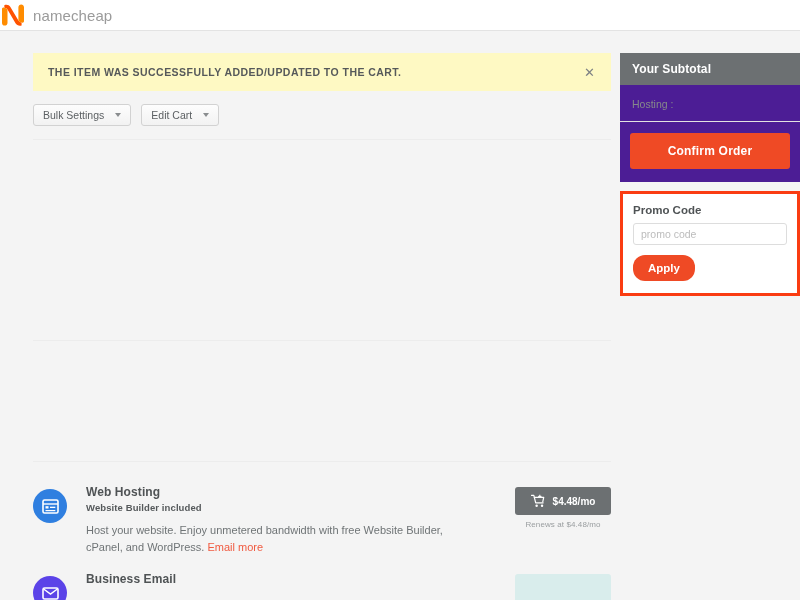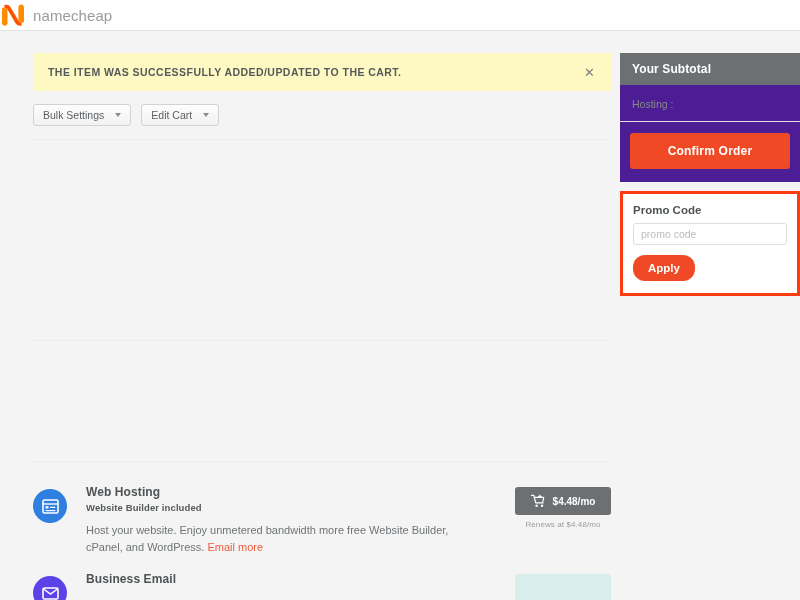--- a/index.html
+++ b/index.html
@@ -327,21 +327,21 @@
             <line x1="1" y1="5" x2="16" y2="5" stroke="#ffffff" stroke-width="1.4"></line>
             <rect x="3.5" y="7.2" width="3" height="2.3" fill="#ffffff"></rect>
             <rect x="8" y="7.7" width="5.3" height="1.3" fill="#ffffff"></rect>
             <rect x="3.5" y="11" width="9.8" height="1.2" fill="#ffffff"></rect>
           </svg>
         </div>
         <div class="product-info">
           <div class="product-title">Web Hosting</div>
           <div class="product-sub">Website Builder included</div>
           <div class="product-desc">
-            <span>Host your website. Enjoy unmetered bandwidth more free Website Builder, cPanel, and WordPress. </span><a class="learn-more">Email more</a>
+            <span>Host your website. Enjoy unmetered bandwidth with free Website Builder, cPanel, and WordPress. </span><a class="learn-more">Email more</a>
           </div>
         </div>
         <div class="price-block">
           <button class="price-btn">
             <svg width="15" height="14" viewBox="0 0 16 15">
               <path d="M0.5 1.5 H3 L5 9.5 H13" fill="none" stroke="#ffffff" stroke-width="1.3" stroke-linecap="round" stroke-linejoin="round"></path>
               <path d="M3.6 3.7 H13.6 L12.6 8.2" fill="none" stroke="#ffffff" stroke-width="1.3" stroke-linecap="round" stroke-linejoin="round"></path>
               <line x1="9.4" y1="0.8" x2="9.4" y2="4.4" stroke="#ffffff" stroke-width="1.2"></line>
               <line x1="7.6" y1="2.6" x2="11.2" y2="2.6" stroke="#ffffff" stroke-width="1.2"></line>
               <circle cx="6" cy="12.6" r="1.3" fill="#ffffff"></circle>

